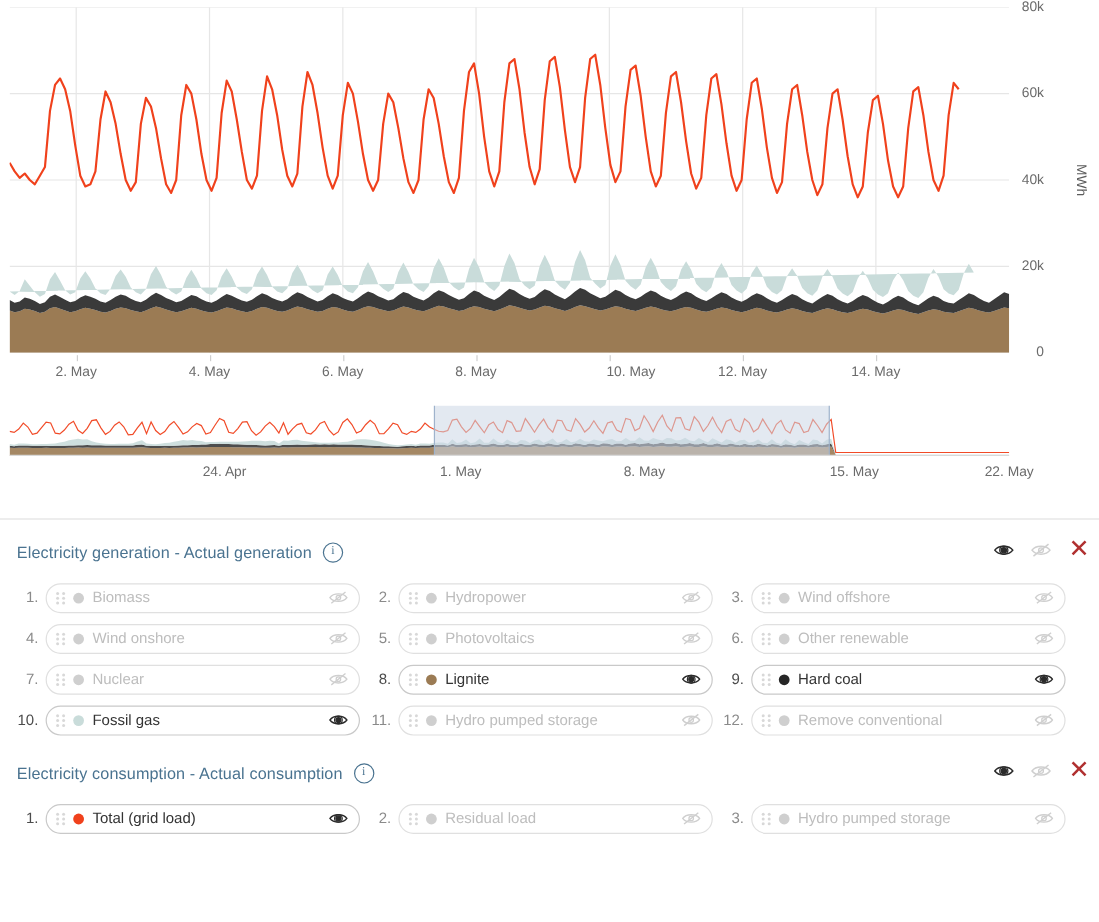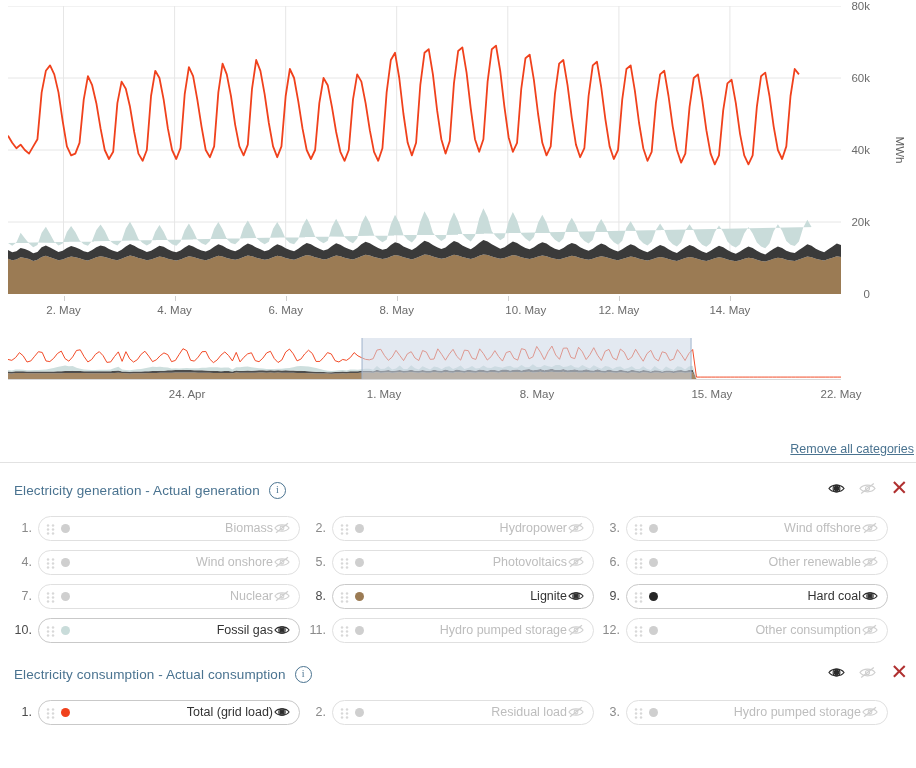--- a/index.html
+++ b/index.html
@@ -47,21 +47,21 @@
 
   .items{display:flex;flex-wrap:wrap;padding:6px 6px 0 6px;}
   .item{width:294px;display:flex;align-items:center;height:34px;box-sizing:border-box;}
   .idx{width:26px;text-align:right;font-size:12.5px;color:#8a8a8a;padding-right:6px;flex:none;}
   .idx.on{color:#4b4b4b;}
   .pill{flex:1;height:25px;border:1px solid #e0e0e0;border-radius:13px;display:flex;align-items:center;
         padding:0 9px 0 7px;box-sizing:border-box;background:#fff;cursor:pointer;}
   .pill.on{border-color:#c9c9c9;}
   .grip{width:9px;height:13px;flex:none;margin-right:6px;opacity:.55;}
   .dot{width:9px;height:9px;border-radius:50%;flex:none;margin-right:7px;background:#cfcfcf;}
-  .lbl{flex:1;font-size:12.5px;color:#bdbdbd;white-space:nowrap;overflow:hidden;text-overflow:ellipsis;text-align:right;}
+  .lbl{flex:1;font-size:12.5px;color:#bdbdbd;white-space:nowrap;overflow:hidden;text-overflow:ellipsis;}
   .pill.on .lbl{color:#333333;}
   .eye{flex:none;width:17px;height:13px;display:inline-flex;align-items:center;justify-content:center;cursor:pointer;}
 </style>
 </head>
 <body>
 
 <div class="app">
 
   <div class="chart-block">
     <div class="plot">
@@ -129,23 +129,20 @@
         <div class="nav-tick" style="left: 187.095px;">24. Apr</div>
         <div class="nav-tick" style="left: 362.025px; margin-left: 22px;">1. May</div>
         <div class="nav-tick" style="left: 536.955px;">8. May</div>
         <div class="nav-tick" style="left: 711.885px;">15. May</div>
         <div class="nav-tick" style="left: 841px;">22. May</div>
       </div>
   </div>
 
   <div class="legend-area">
 
-    <div class="remove-all-row">
-      <span class="remove-all">Remove all categories</span>
-    </div>
     <div class="divider"></div>
 
     <div id="sections">
         <div class="section">
           <div class="section-head">
             <span class="section-title">Electricity generation - Actual generation</span>
             <span class="info-icon">i</span>
             <span class="section-actions">
               <span class="act">
                 <svg width="17" height="13" viewBox="0 0 17 12">
@@ -412,21 +409,21 @@
               <span class="pill">
                 <span class="grip"><svg width="9" height="13" viewBox="0 0 9 13">
                     <circle cx="2" cy="2.5" r="1.25" fill="#b9b9b9"></circle>
                     <circle cx="7" cy="2.5" r="1.25" fill="#b9b9b9"></circle>
                     <circle cx="2" cy="6.5" r="1.25" fill="#b9b9b9"></circle>
                     <circle cx="7" cy="6.5" r="1.25" fill="#b9b9b9"></circle>
                     <circle cx="2" cy="10.5" r="1.25" fill="#b9b9b9"></circle>
                     <circle cx="7" cy="10.5" r="1.25" fill="#b9b9b9"></circle>
                   </svg></span>
                 <span class="dot" style="background:#cfcfcf"></span>
-                <span class="lbl">Other consumption</span>
+                <span class="lbl">Remove conventional</span>
                 <span class="eye">
                   <svg width="16" height="12" viewBox="0 0 17 12">
                     <path d="M1 6 C4 1.6, 13 1.6, 16 6 C13 10.4, 4 10.4, 1 6 Z" fill="none" stroke="#cfcfcf" stroke-width="1.25"></path>
                     <circle cx="8.5" cy="6" r="2" fill="none" stroke="#cfcfcf" stroke-width="1.1"></circle>
                     <line x1="2.2" y1="11" x2="14.8" y2="1" stroke="#cfcfcf" stroke-width="1.25"></line>
                   </svg>
                 </span>
               </span>
             </div>
           </div>

